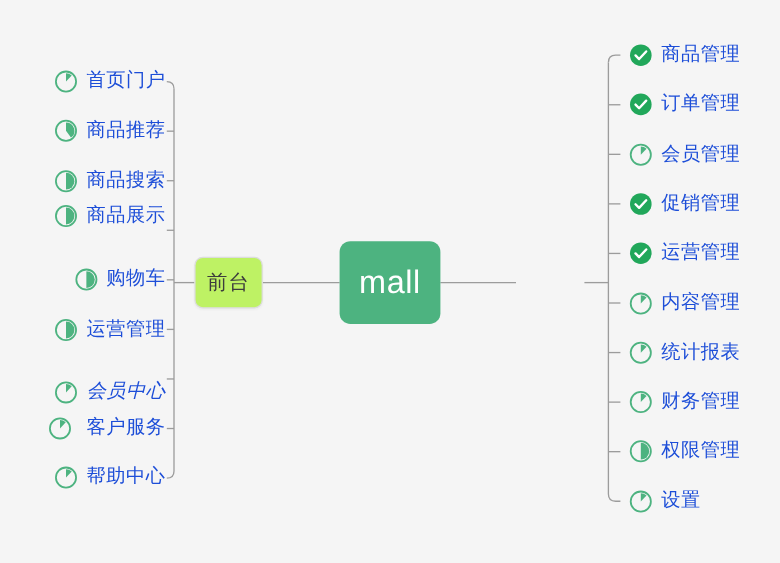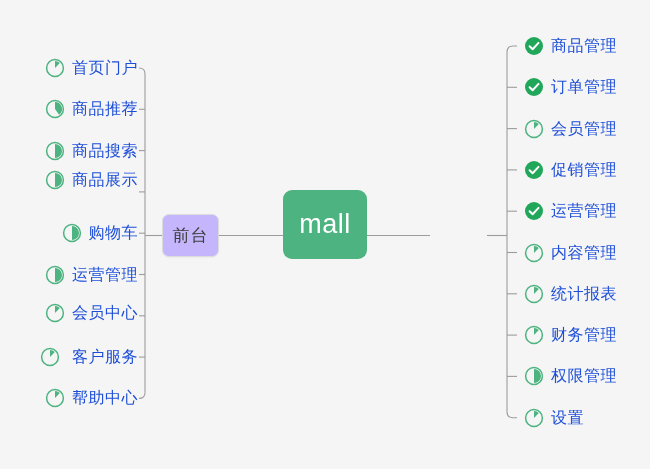--- a/index.html
+++ b/index.html
@@ -69,42 +69,42 @@
 
   
   .node {
     position: absolute;
     display: flex;
     align-items: center;
     justify-content: center;
     box-sizing: border-box;
   }
   .node-plain {
-    background: #c4b5fd;
+    background: #bef264;
     border: 1px solid #dcdcdc;
     border-radius: 7px;
     box-shadow: 0 1px 2px rgba(0,0,0,0.04);
   }
   .node-plain .node-label {
     font-size: 17px;
     color: #3d3d3d;
     letter-spacing: 1px;
   }
   .node-root {
     background: #4db380;
     border-radius: 9px;
   }
   .node-root .node-label {
     font-size: 27px;
     color: #ffffff;
     letter-spacing: 0.5px;
   }
 
   #node-front  { left: 162px; top: 214px; width: 57px;  height: 43px; }
-  #node-root   { left: 283px; top: 190px; width: 84px;  height: 69px; }
+  #node-root   { left: 283px; top: 201px; width: 84px;  height: 69px; }
   #node-back   { left: 430px; top: 214px; width: 57px;  height: 43px; }
 </style>
 </head>
 <body>
 
 <div id="mindmap">
 
   <svg id="connectors" viewBox="0 0 650 469" xmlns="http://www.w3.org/2000/svg">
       <path d="M 139 68 H 139 Q 145 68 145 74"></path>
       <path d="M 139 109.3 H 145"></path>
@@ -169,21 +169,21 @@
         </svg>
         <span class="leaf-label">购物车</span>
       </div>
       <div class="leaf leaf-left" style="top: 261.5px;">
         <svg class="leaf-icon" viewBox="0 0 20 20">
           <circle cx="10" cy="10" r="8.4" fill="none" stroke="#4db380" stroke-width="1.5"></circle>
           <path d="M 10 10 L 10 3 A 7 7 0 0 1 10.000 17.000 Z" fill="#4db380"></path>
         </svg>
         <span class="leaf-label">运营管理</span>
       </div>
-      <div class="leaf leaf-left" style="top: 300px;">
+      <div class="leaf leaf-left" style="top: 314px; font-style: italic;">
         <svg class="leaf-icon" viewBox="0 0 20 20">
           <circle cx="10" cy="10" r="8.4" fill="none" stroke="#4db380" stroke-width="1.5"></circle>
           <path d="M 10 10 L 10 3 A 7 7 0 0 1 14.792 4.897 Z" fill="#4db380"></path>
         </svg>
         <span class="leaf-label">会员中心</span>
       </div>
       <div class="leaf leaf-left" style="top: 344.1px; gap: 12px;">
         <svg class="leaf-icon" viewBox="0 0 20 20">
           <circle cx="10" cy="10" r="8.4" fill="none" stroke="#4db380" stroke-width="1.5"></circle>
           <path d="M 10 10 L 10 3 A 7 7 0 0 1 14.792 4.897 Z" fill="#4db380"></path>

